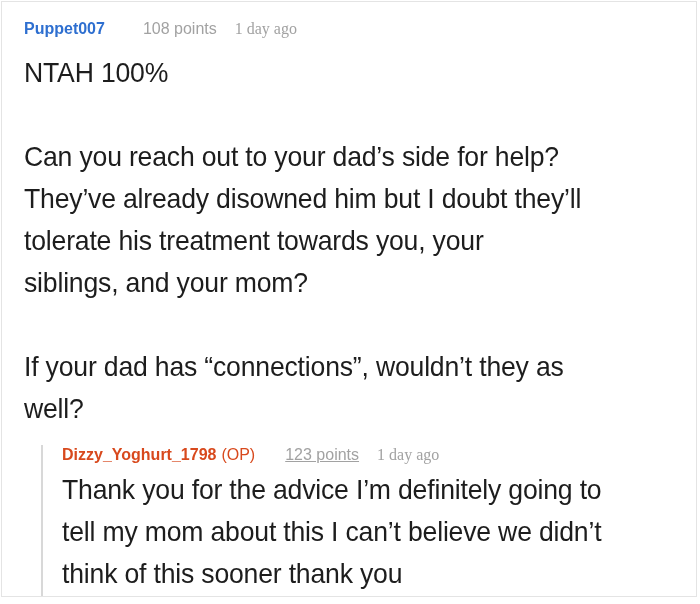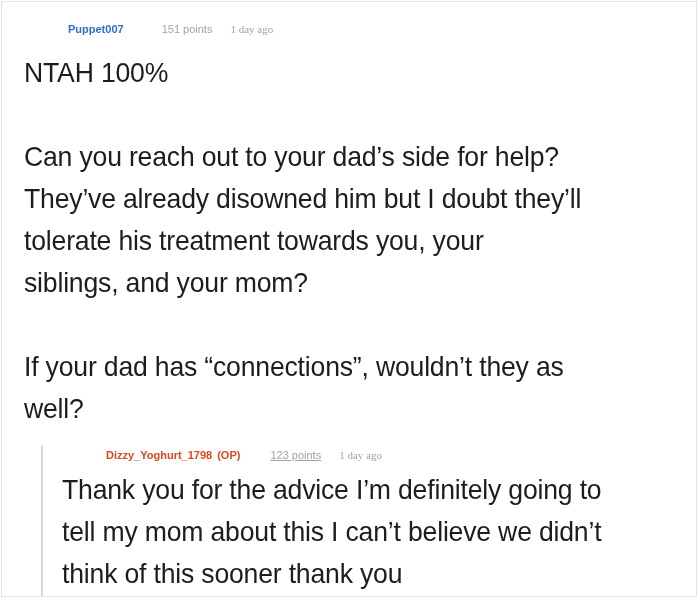--- a/index.html
+++ b/index.html
@@ -22,35 +22,34 @@
     background: #ffffff;
     overflow: hidden;
   }
   .comment-top {
     padding: 17px 20px 0 22px;
   }
   .meta-row {
     display: flex;
     align-items: flex-start;
     line-height: 20px;
-    font-size: 11px;
+    font-size: 16px;
     white-space: nowrap;
-    margin-left: 44px;
   }
   .author {
     font-weight: bold;
     color: var(--username_blue, #2e6fd0);
     text-decoration: none;
     cursor: pointer;
   }
   .author.op {
     color: var(--op_orange, #d8491d);
   }
   .op-badge {
-    font-weight: bold;
+    font-weight: normal;
     color: var(--op_orange, #d8491d);
     margin-left: 5px;
   }
   .meta-points { color: var(--meta_gray, #a2a2a2); margin-left: 38px; }
   .meta-time   { color: var(--meta_gray, #a2a2a2); margin-left: 18px; font-family: Liberation Serif, serif; }
   .reply-row .meta-points { margin-left: 30px; text-decoration: underline; }
   .comment-body {
     margin-top: 13px;
     font-size: 28px;
     line-height: 42px;
@@ -73,21 +72,21 @@
 </style>
 </head>
 <body>
 
 <div class="page">
   <div class="frame">
 
     <div class="comment-top">
       <div class="meta-row">
         <span class="author">Puppet007</span>
-        <span class="meta-points">151 points</span>
+        <span class="meta-points">108 points</span>
         <span class="meta-time">1 day ago</span>
       </div>
       <div class="comment-body">
           <div class="para">
             <div class="line">NTAH 100%</div>
           </div>
           <div class="para">
             <div class="line">Can you reach out to your dad’s side for help?</div>
             <div class="line">They’ve already disowned him but I doubt they’ll</div>
             <div class="line">tolerate his treatment towards you, your</div>

